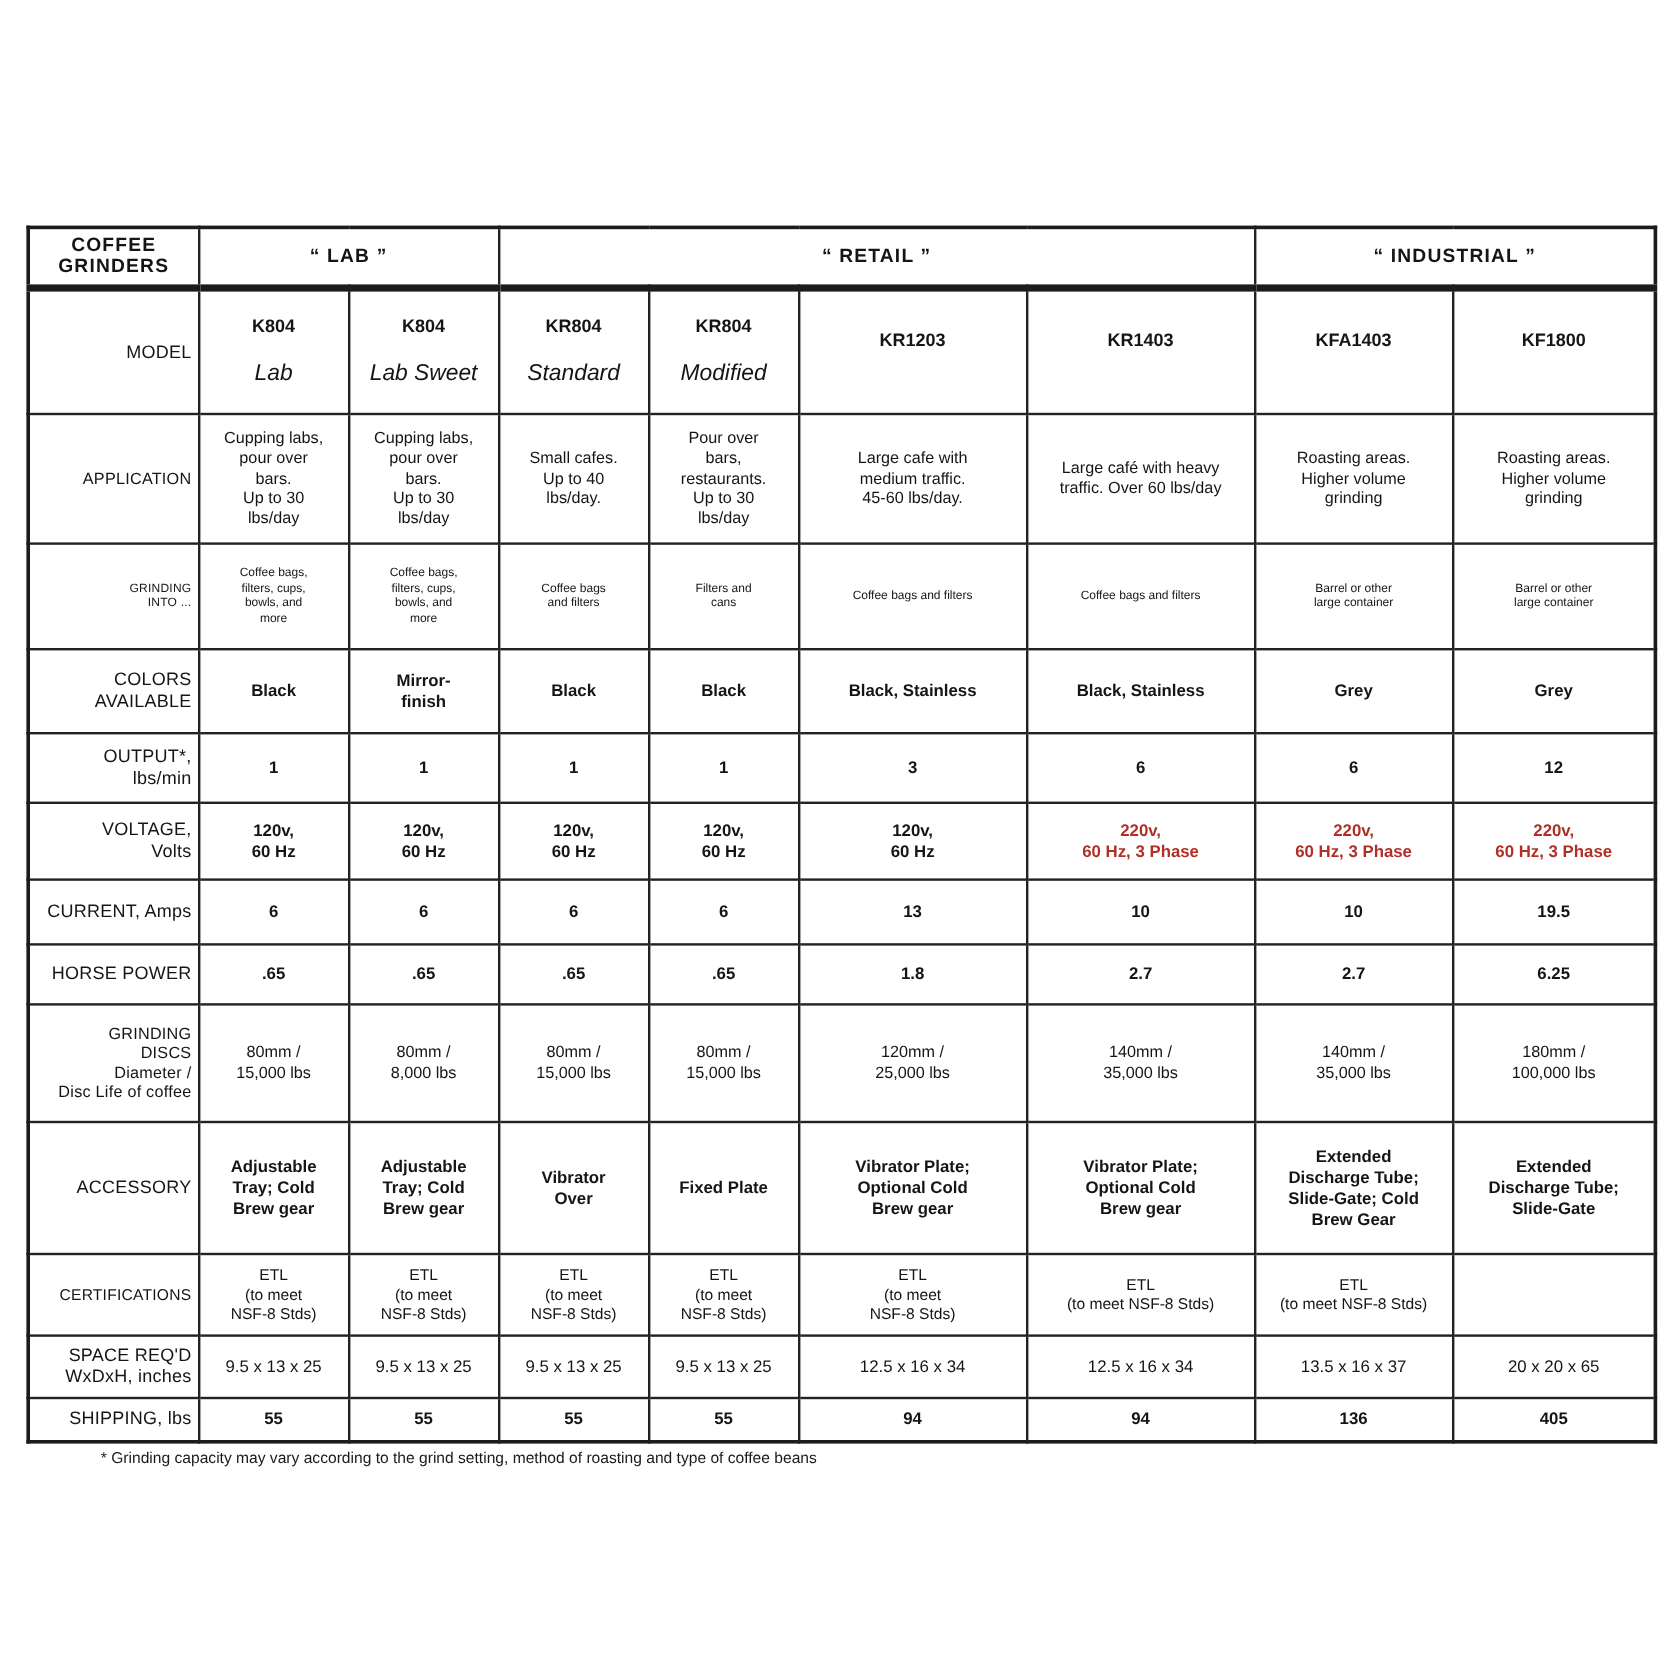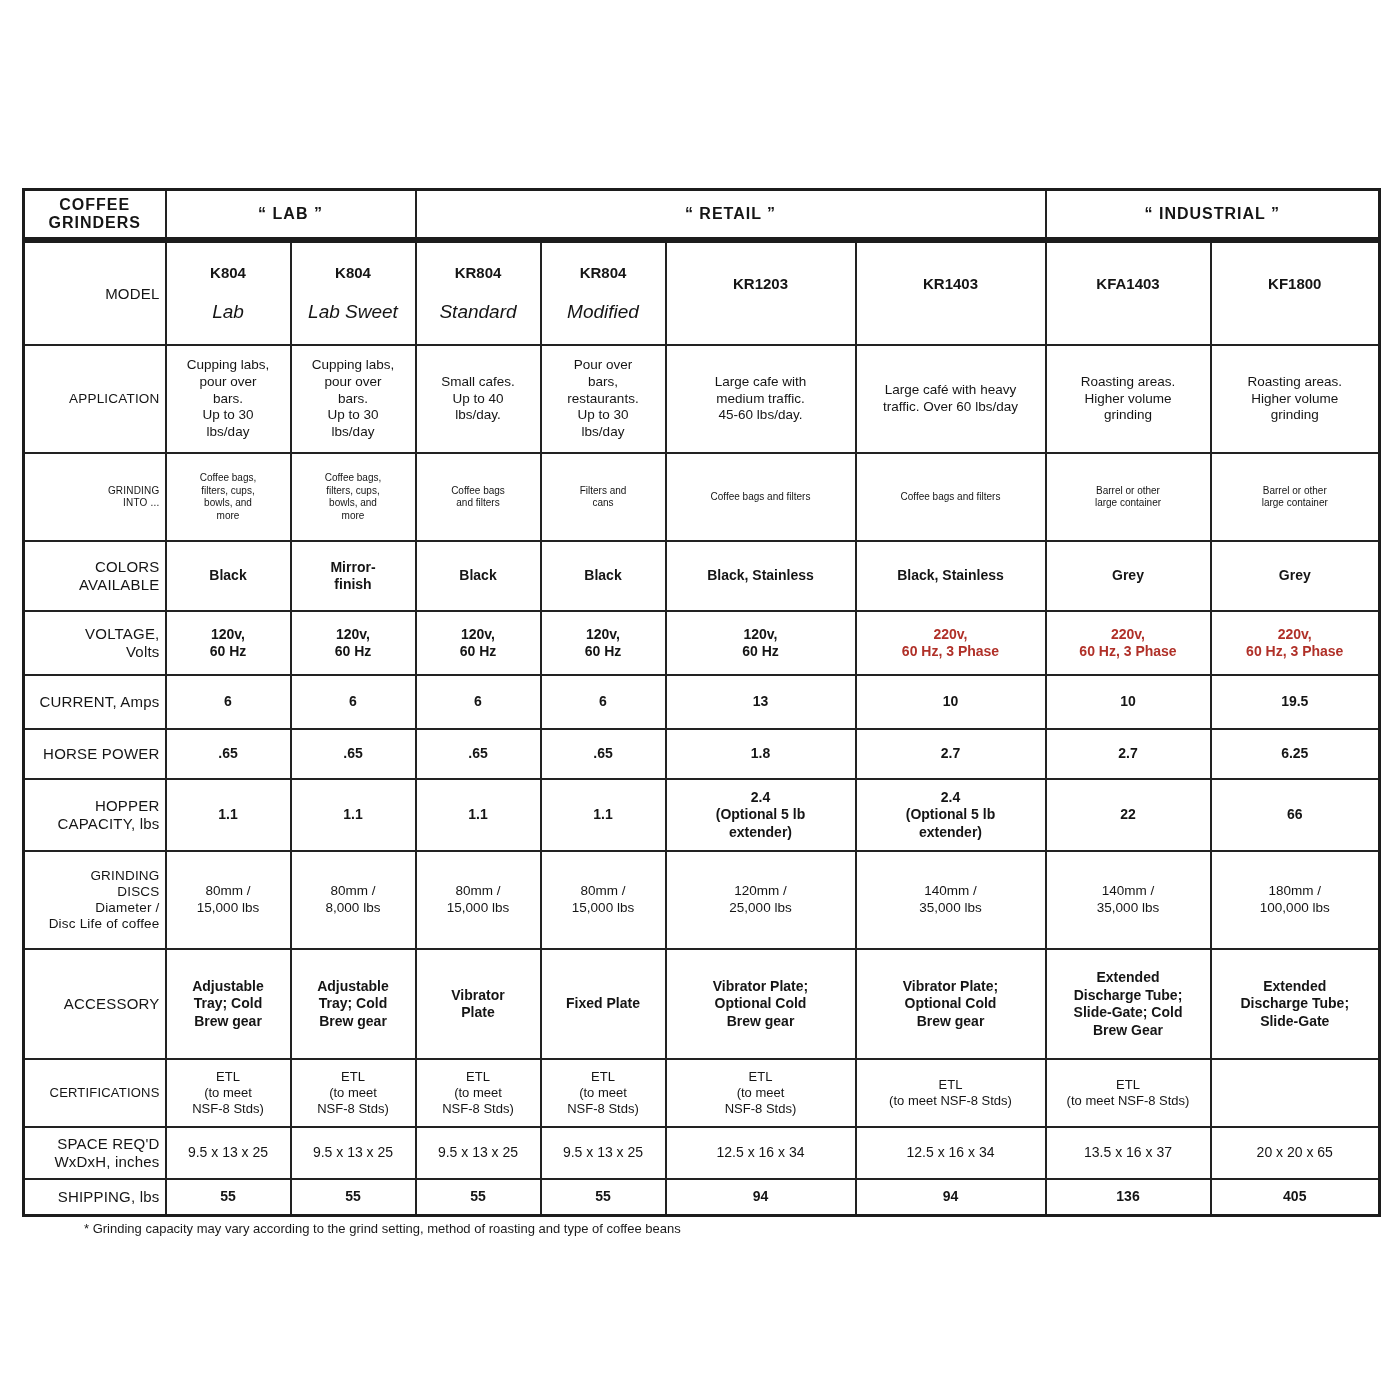--- a/index.html
+++ b/index.html
@@ -171,20 +171,32 @@
             <td class="bold">Black</td>
             <td class="bold">Mirror-
 finish</td>
             <td class="bold">Black</td>
             <td class="bold">Black</td>
             <td class="bold">Black, Stainless</td>
             <td class="bold">Black, Stainless</td>
             <td class="bold">Grey</td>
             <td class="bold">Grey</td>
           </tr>
+          <tr class="r-output">
+            <th class="row-label">OUTPUT*,
+lbs/min</th>
+            <td class="bold">1</td>
+            <td class="bold">1</td>
+            <td class="bold">1</td>
+            <td class="bold">1</td>
+            <td class="bold">3</td>
+            <td class="bold">6</td>
+            <td class="bold">6</td>
+            <td class="bold">12</td>
+          </tr>
           <tr class="r-voltage">
             <th class="row-label">VOLTAGE,
 Volts</th>
             <td class="bold">120v,
 60 Hz</td>
             <td class="bold">120v,
 60 Hz</td>
             <td class="bold">120v,
 60 Hz</td>
             <td class="bold">120v,
@@ -212,36 +224,20 @@
           <tr class="r-horse_power">
             <th class="row-label">HORSE POWER</th>
             <td class="bold">.65</td>
             <td class="bold">.65</td>
             <td class="bold">.65</td>
             <td class="bold">.65</td>
             <td class="bold">1.8</td>
             <td class="bold">2.7</td>
             <td class="bold">2.7</td>
             <td class="bold">6.25</td>
-          </tr>
-          <tr class="r-hopper">
-            <th class="row-label">HOPPER
-CAPACITY, lbs</th>
-            <td class="bold">1.1</td>
-            <td class="bold">1.1</td>
-            <td class="bold">1.1</td>
-            <td class="bold">1.1</td>
-            <td class="bold">2.4
-(Optional 5 lb
-extender)</td>
-            <td class="bold">2.4
-(Optional 5 lb
-extender)</td>
-            <td class="bold">22</td>
-            <td class="bold">66</td>
           </tr>
           <tr class="r-discs">
             <th class="row-label">GRINDING
 DISCS
 Diameter /
 Disc Life of coffee</th>
             <td>80mm /
 15,000 lbs</td>
             <td>80mm /
 8,000 lbs</td>
@@ -260,21 +256,21 @@
           </tr>
           <tr class="r-accessory">
             <th class="row-label">ACCESSORY</th>
             <td class="bold">Adjustable
 Tray; Cold
 Brew gear</td>
             <td class="bold">Adjustable
 Tray; Cold
 Brew gear</td>
             <td class="bold">Vibrator
-Plate</td>
+Over</td>
             <td class="bold">Fixed Plate</td>
             <td class="bold">Vibrator Plate;
 Optional Cold
 Brew gear</td>
             <td class="bold">Vibrator Plate;
 Optional Cold
 Brew gear</td>
             <td class="bold">Extended
 Discharge Tube;
 Slide-Gate; Cold

